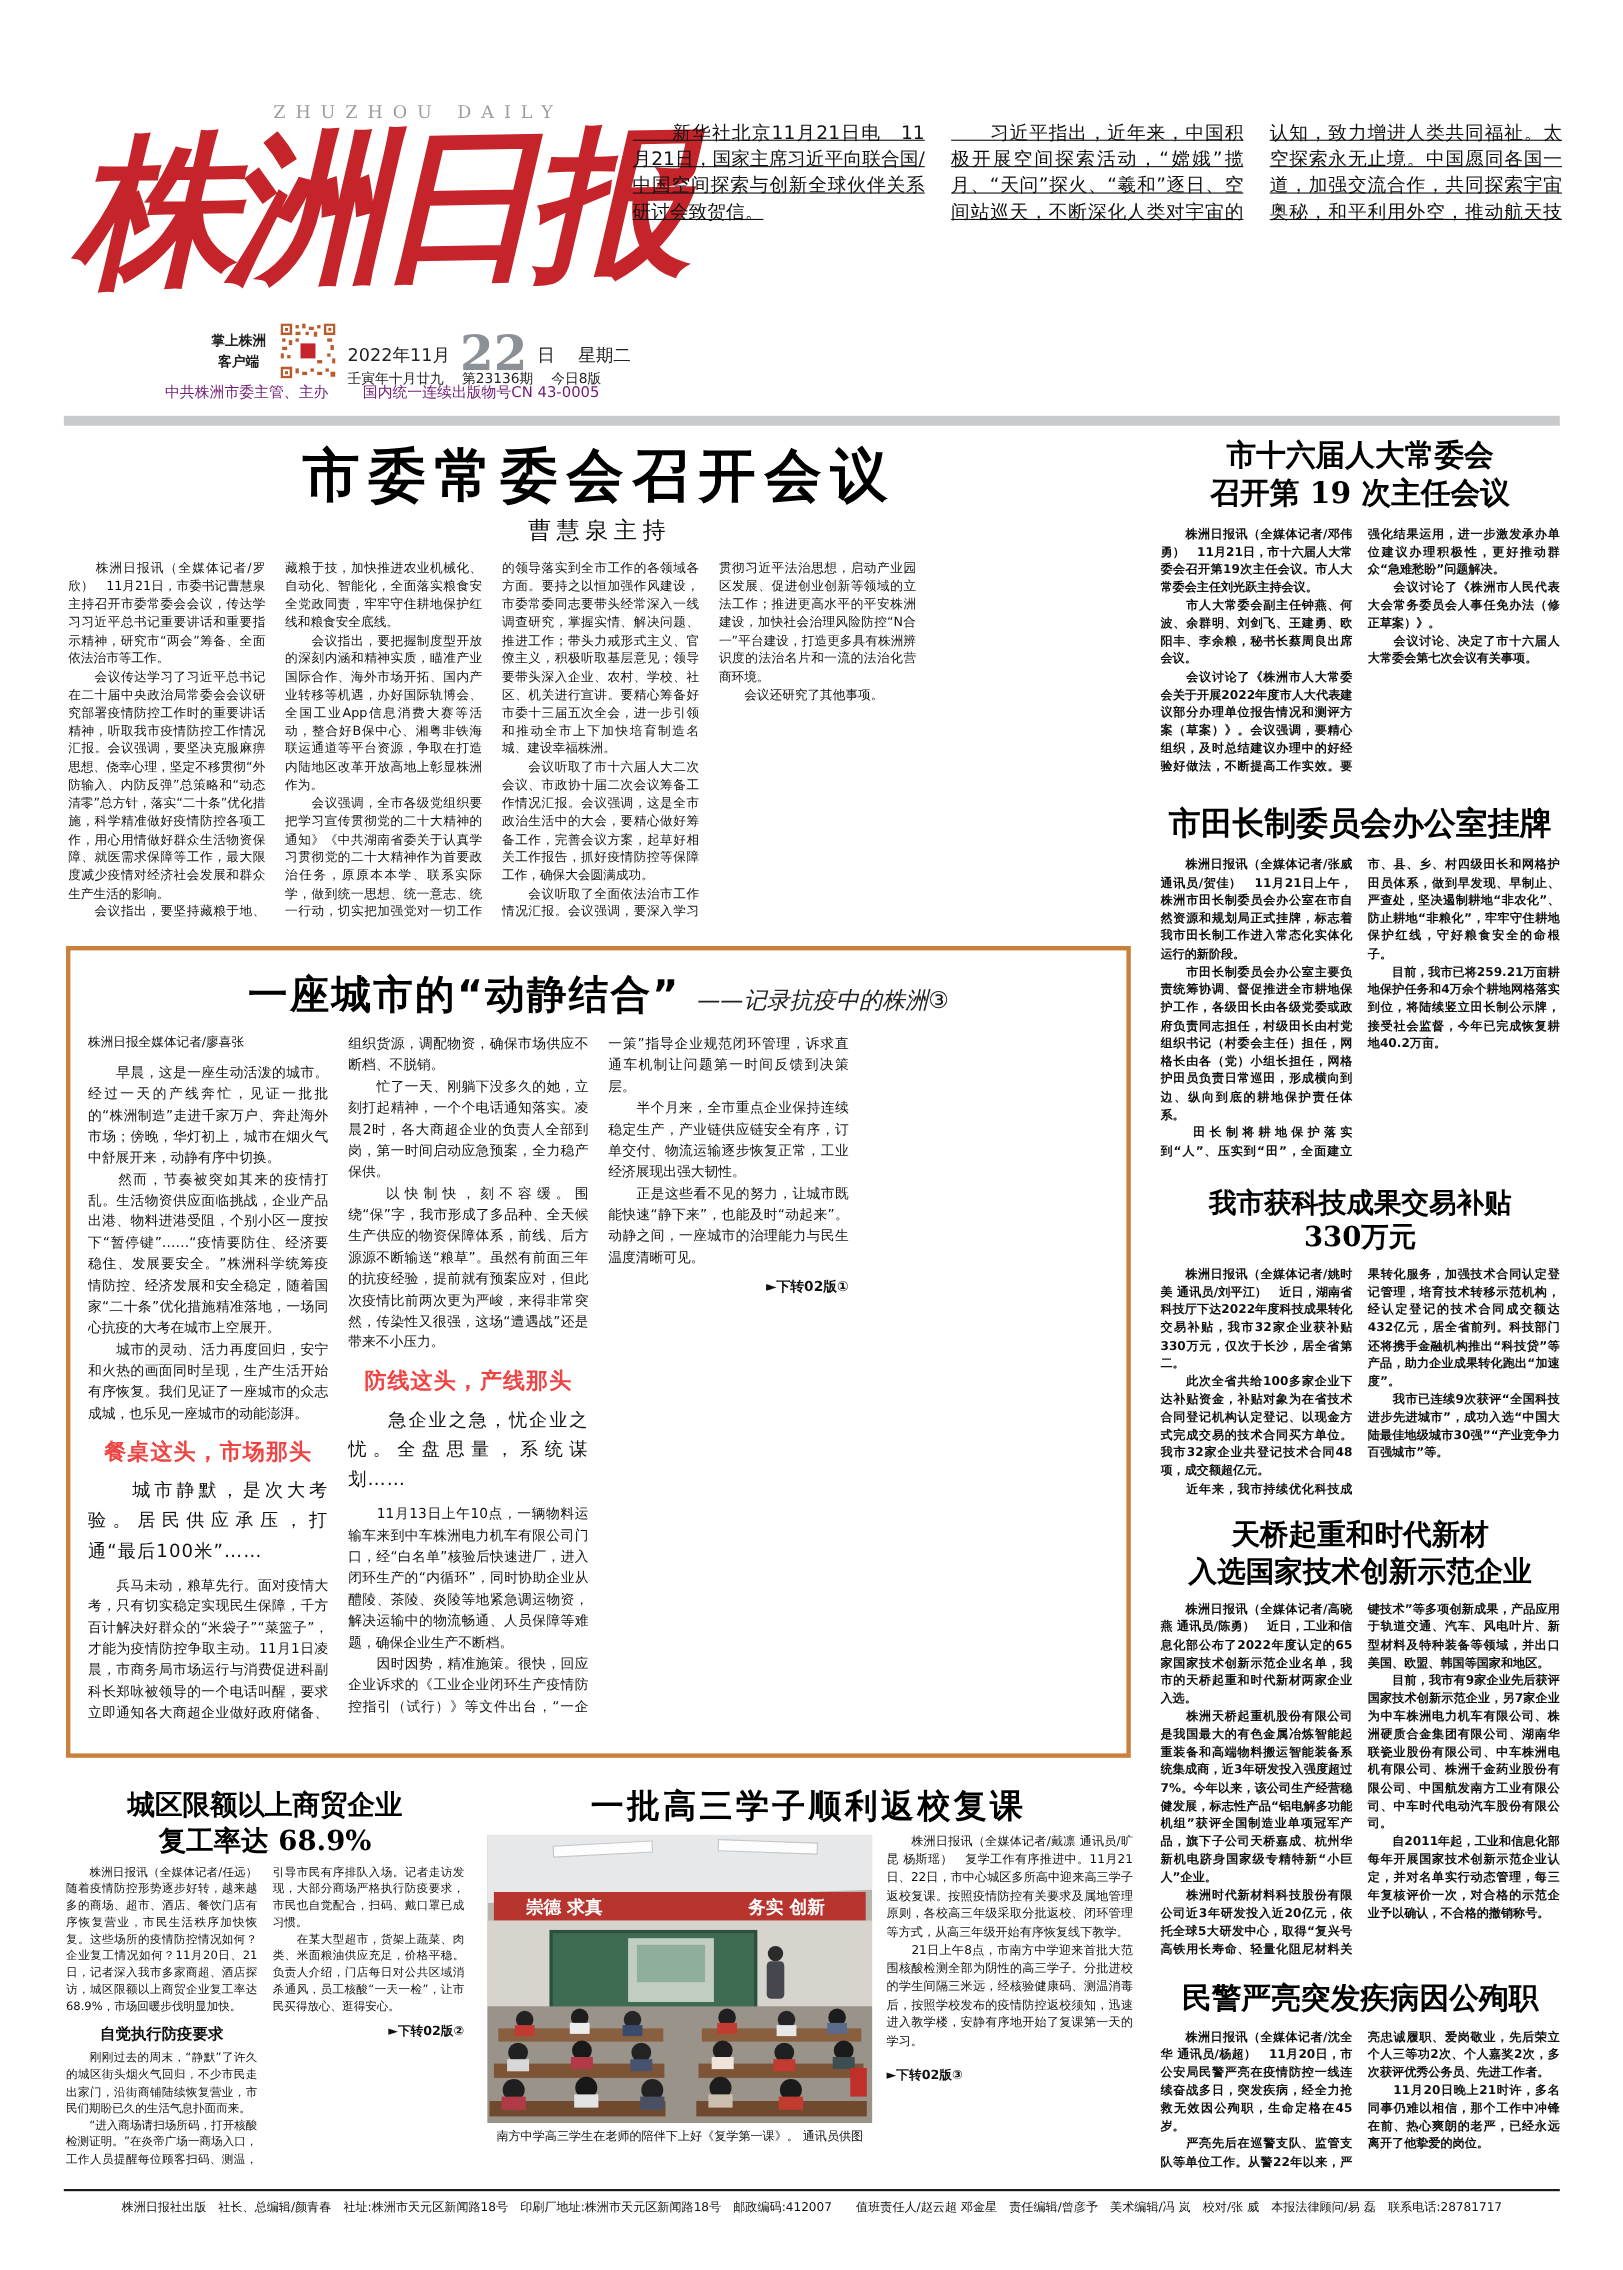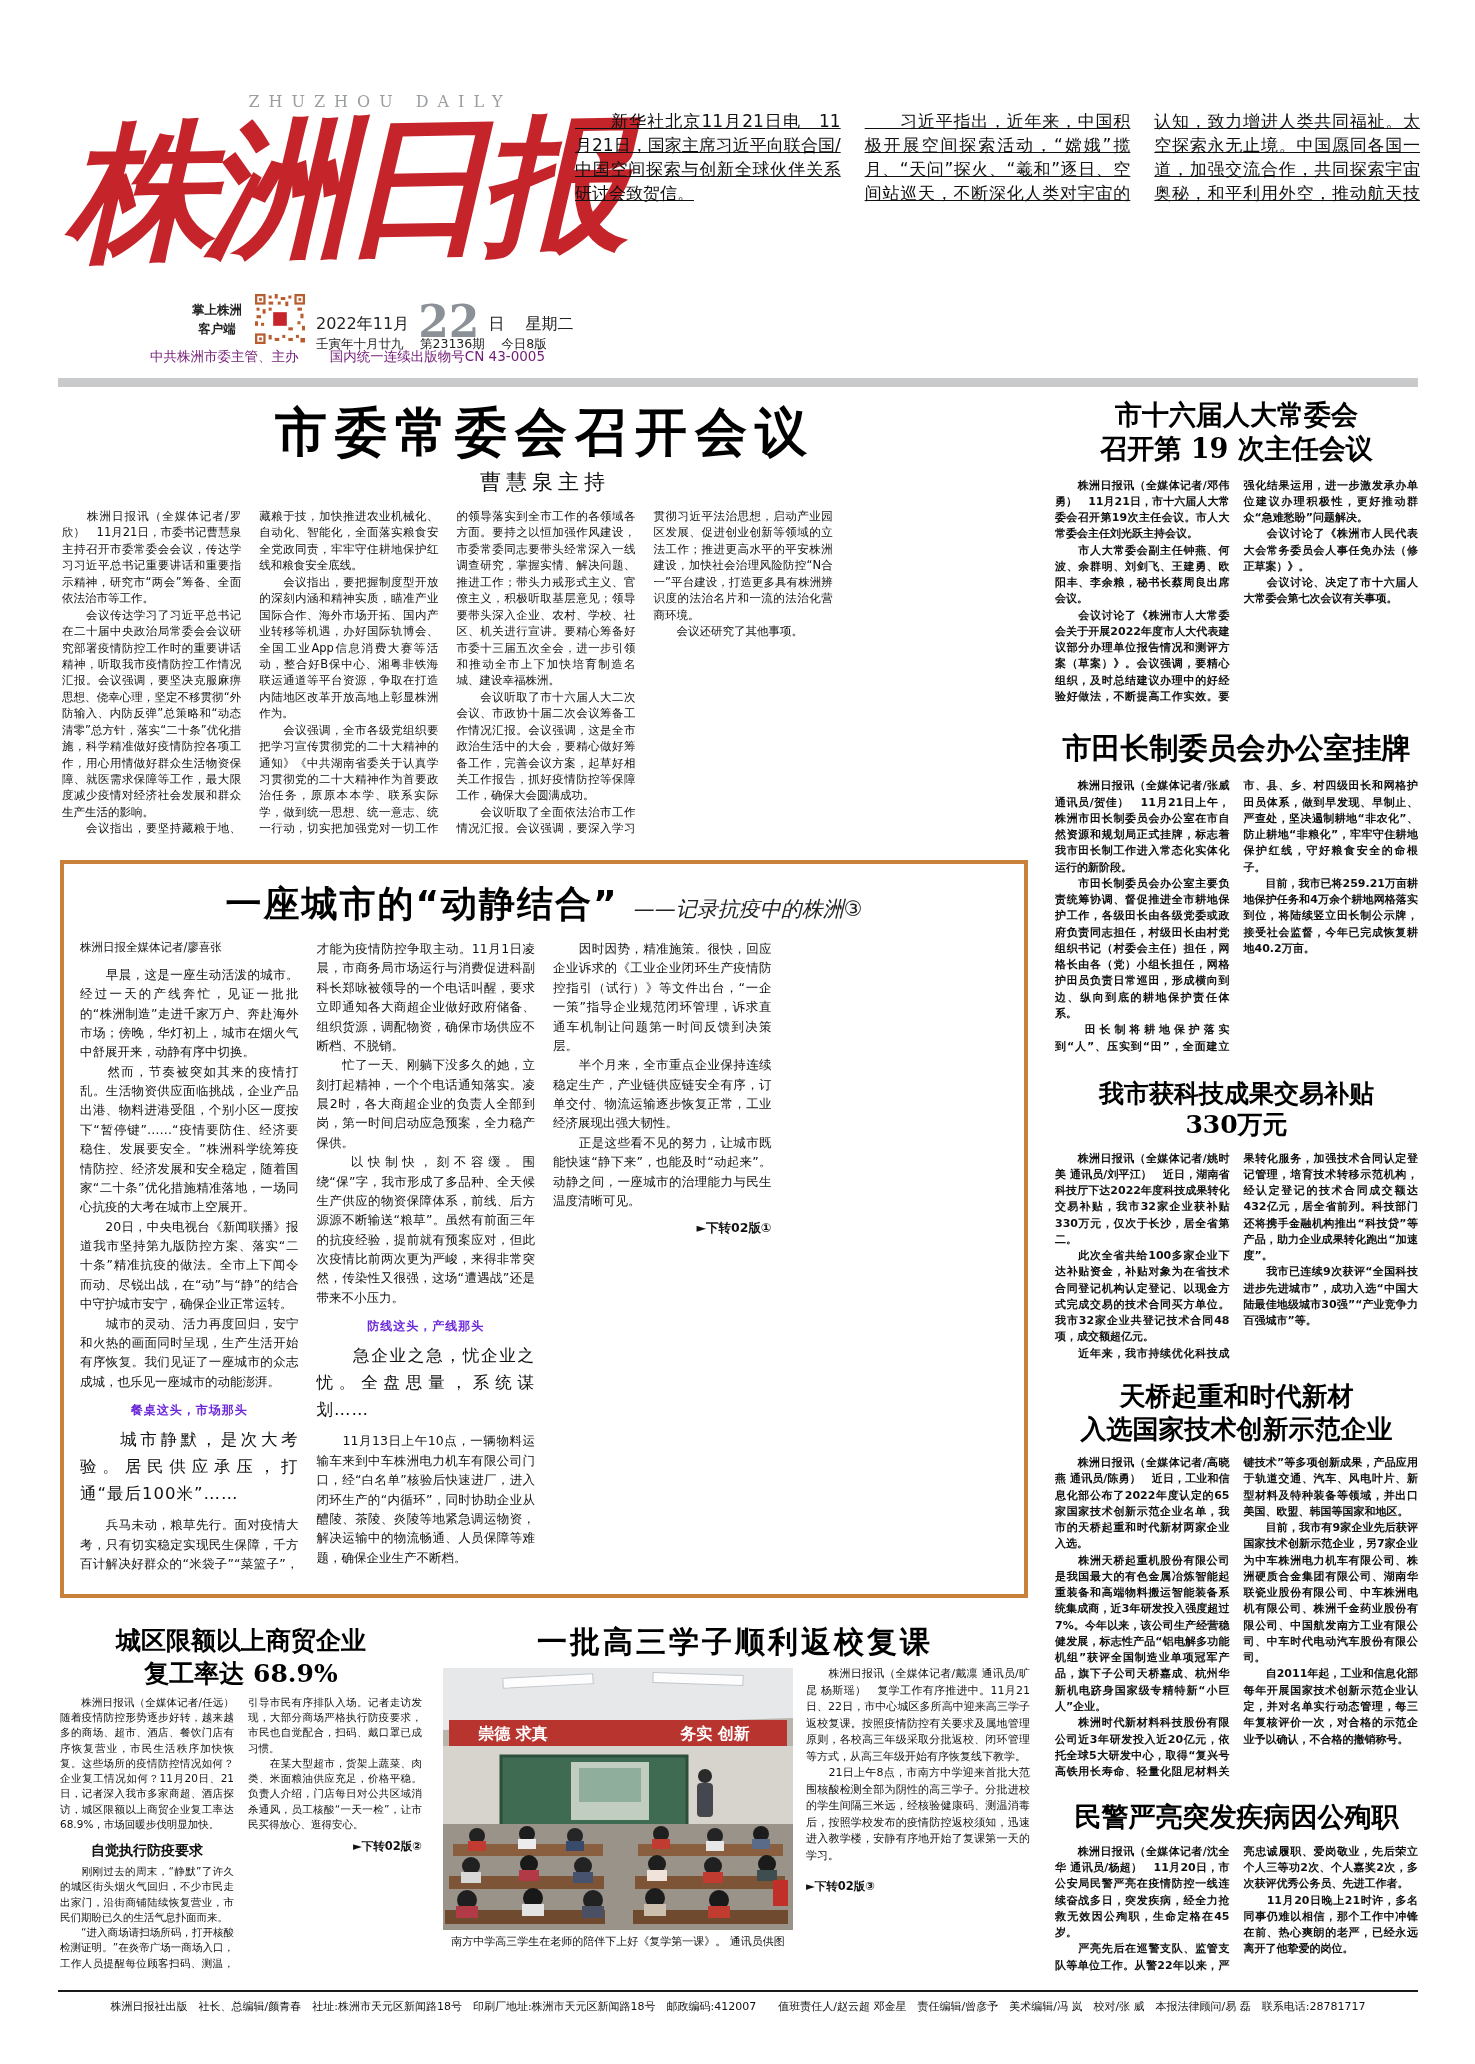--- a/index.html
+++ b/index.html
@@ -40,21 +40,21 @@
   
   .fbox{position:absolute;left:60px;top:860px;width:968px;height:738px;box-sizing:border-box;
         border:4px solid #c9803a;padding:12px 16px 10px;}
   .fbox-titlerow{text-align:center;margin:4px 0 10px;}
   .fbox-title{font-size:36px;font-weight:900;letter-spacing:2px;color:#000;}
   .fbox-subtitle{font-size:21px;color:#222;margin-left:10px;font-style:italic;}
   .fbox-body{height:636px;overflow:hidden;column-count:4;column-gap:18px;column-fill:auto;
              font-size:12.5px;line-height:1.55;text-align:justify;color:#111;}
   .fbox-body p{margin:0;}
   .fbyline{font-size:11.5px;margin-bottom:8px;color:#111;}
-  .fsub{color:#6d28d9;font-weight:bold;font-size:12px;text-align:center;margin:10px 0 6px;letter-spacing:1px;}
+  .fsub{color:#ef4444;font-weight:bold;font-size:20px;text-align:center;margin:10px 0 6px;letter-spacing:1px;}
   .fpull{font-size:16.5px;line-height:1.65;letter-spacing:1px;margin:2px 0 8px;}
   .fend{text-align:right;font-weight:bold;font-size:12.5px;margin-top:8px;}
   
   .sb{position:absolute;left:1055px;width:363px;}
   .sb-title{font-family:"DejaVu Serif",serif;font-weight:bold;text-align:center;color:#000;line-height:1.25;}
   .sb-body{overflow:hidden;column-count:2;column-gap:14px;column-fill:auto;font-size:11px;
            line-height:1.48;text-align:justify;white-space:pre-line;color:#111;font-weight:bold;}
   
   .bl-title{position:absolute;left:60px;top:1625px;width:362px;text-align:center;
             font-family:"DejaVu Serif",serif;font-weight:bold;font-size:25px;line-height:1.3;color:#000;}
@@ -174,21 +174,20 @@
 
   <div class="fbox">
     <div class="fbox-titlerow">
       <span class="fbox-title">一座城市的“动静结合”</span>
       <span class="fbox-subtitle">——记录抗疫中的株洲③</span>
     </div>
     <div class="fbox-body">
       <div class="fbyline">株洲日报全媒体记者/廖喜张</div>
       <p>　　早晨，这是一座生动活泼的城市。经过一天的产线奔忙，见证一批批的“株洲制造”走进千家万户、奔赴海外市场；傍晚，华灯初上，城市在烟火气中舒展开来，动静有序中切换。</p>
       <p>　　然而，节奏被突如其来的疫情打乱。生活物资供应面临挑战，企业产品出港、物料进港受阻，个别小区一度按下“暂停键”……“疫情要防住、经济要稳住、发展要安全。”株洲科学统筹疫情防控、经济发展和安全稳定，随着国家“二十条”优化措施精准落地，一场同心抗疫的大考在城市上空展开。</p>
-      <p>　　20日，中央电视台《新闻联播》报道我市坚持第九版防控方案、落实“二十条”精准抗疫的做法。全市上下闻令而动、尽锐出战，在“动”与“静”的结合中守护城市安宁，确保企业正常运转。</p>
       <p>　　城市的灵动、活力再度回归，安宁和火热的画面同时呈现，生产生活开始有序恢复。我们见证了一座城市的众志成城，也乐见一座城市的动能澎湃。</p>
       <div class="fsub">餐桌这头，市场那头</div>
       <div class="fpull">　　城市静默，是次大考验。居民供应承压，打通“最后100米”……</div>
       <p>　　兵马未动，粮草先行。面对疫情大考，只有切实稳定实现民生保障，千方百计解决好群众的“米袋子”“菜篮子”，才能为疫情防控争取主动。11月1日凌晨，市商务局市场运行与消费促进科副科长郑咏被领导的一个电话叫醒，要求立即通知各大商超企业做好政府储备、组织货源，调配物资，确保市场供应不断档、不脱销。</p>
       <p>　　忙了一天、刚躺下没多久的她，立刻打起精神，一个个电话通知落实。凌晨2时，各大商超企业的负责人全部到岗，第一时间启动应急预案，全力稳产保供。</p>
       <p>　　以快制快，刻不容缓。围绕“保”字，我市形成了多品种、全天候生产供应的物资保障体系，前线、后方源源不断输送“粮草”。虽然有前面三年的抗疫经验，提前就有预案应对，但此次疫情比前两次更为严峻，来得非常突然，传染性又很强，这场“遭遇战”还是带来不小压力。</p>
       <div class="fsub">防线这头，产线那头</div>
       <div class="fpull">　　急企业之急，忧企业之忧。全盘思量，系统谋划……</div>
       <p>　　11月13日上午10点，一辆物料运输车来到中车株洲电力机车有限公司门口，经“白名单”核验后快速进厂，进入闭环生产的“内循环”，同时协助企业从醴陵、茶陵、炎陵等地紧急调运物资，解决运输中的物流畅通、人员保障等难题，确保企业生产不断档。</p>
       <p>　　因时因势，精准施策。很快，回应企业诉求的《工业企业闭环生产疫情防控指引（试行）》等文件出台，“一企一策”指导企业规范闭环管理，诉求直通车机制让问题第一时间反馈到决策层。</p>

